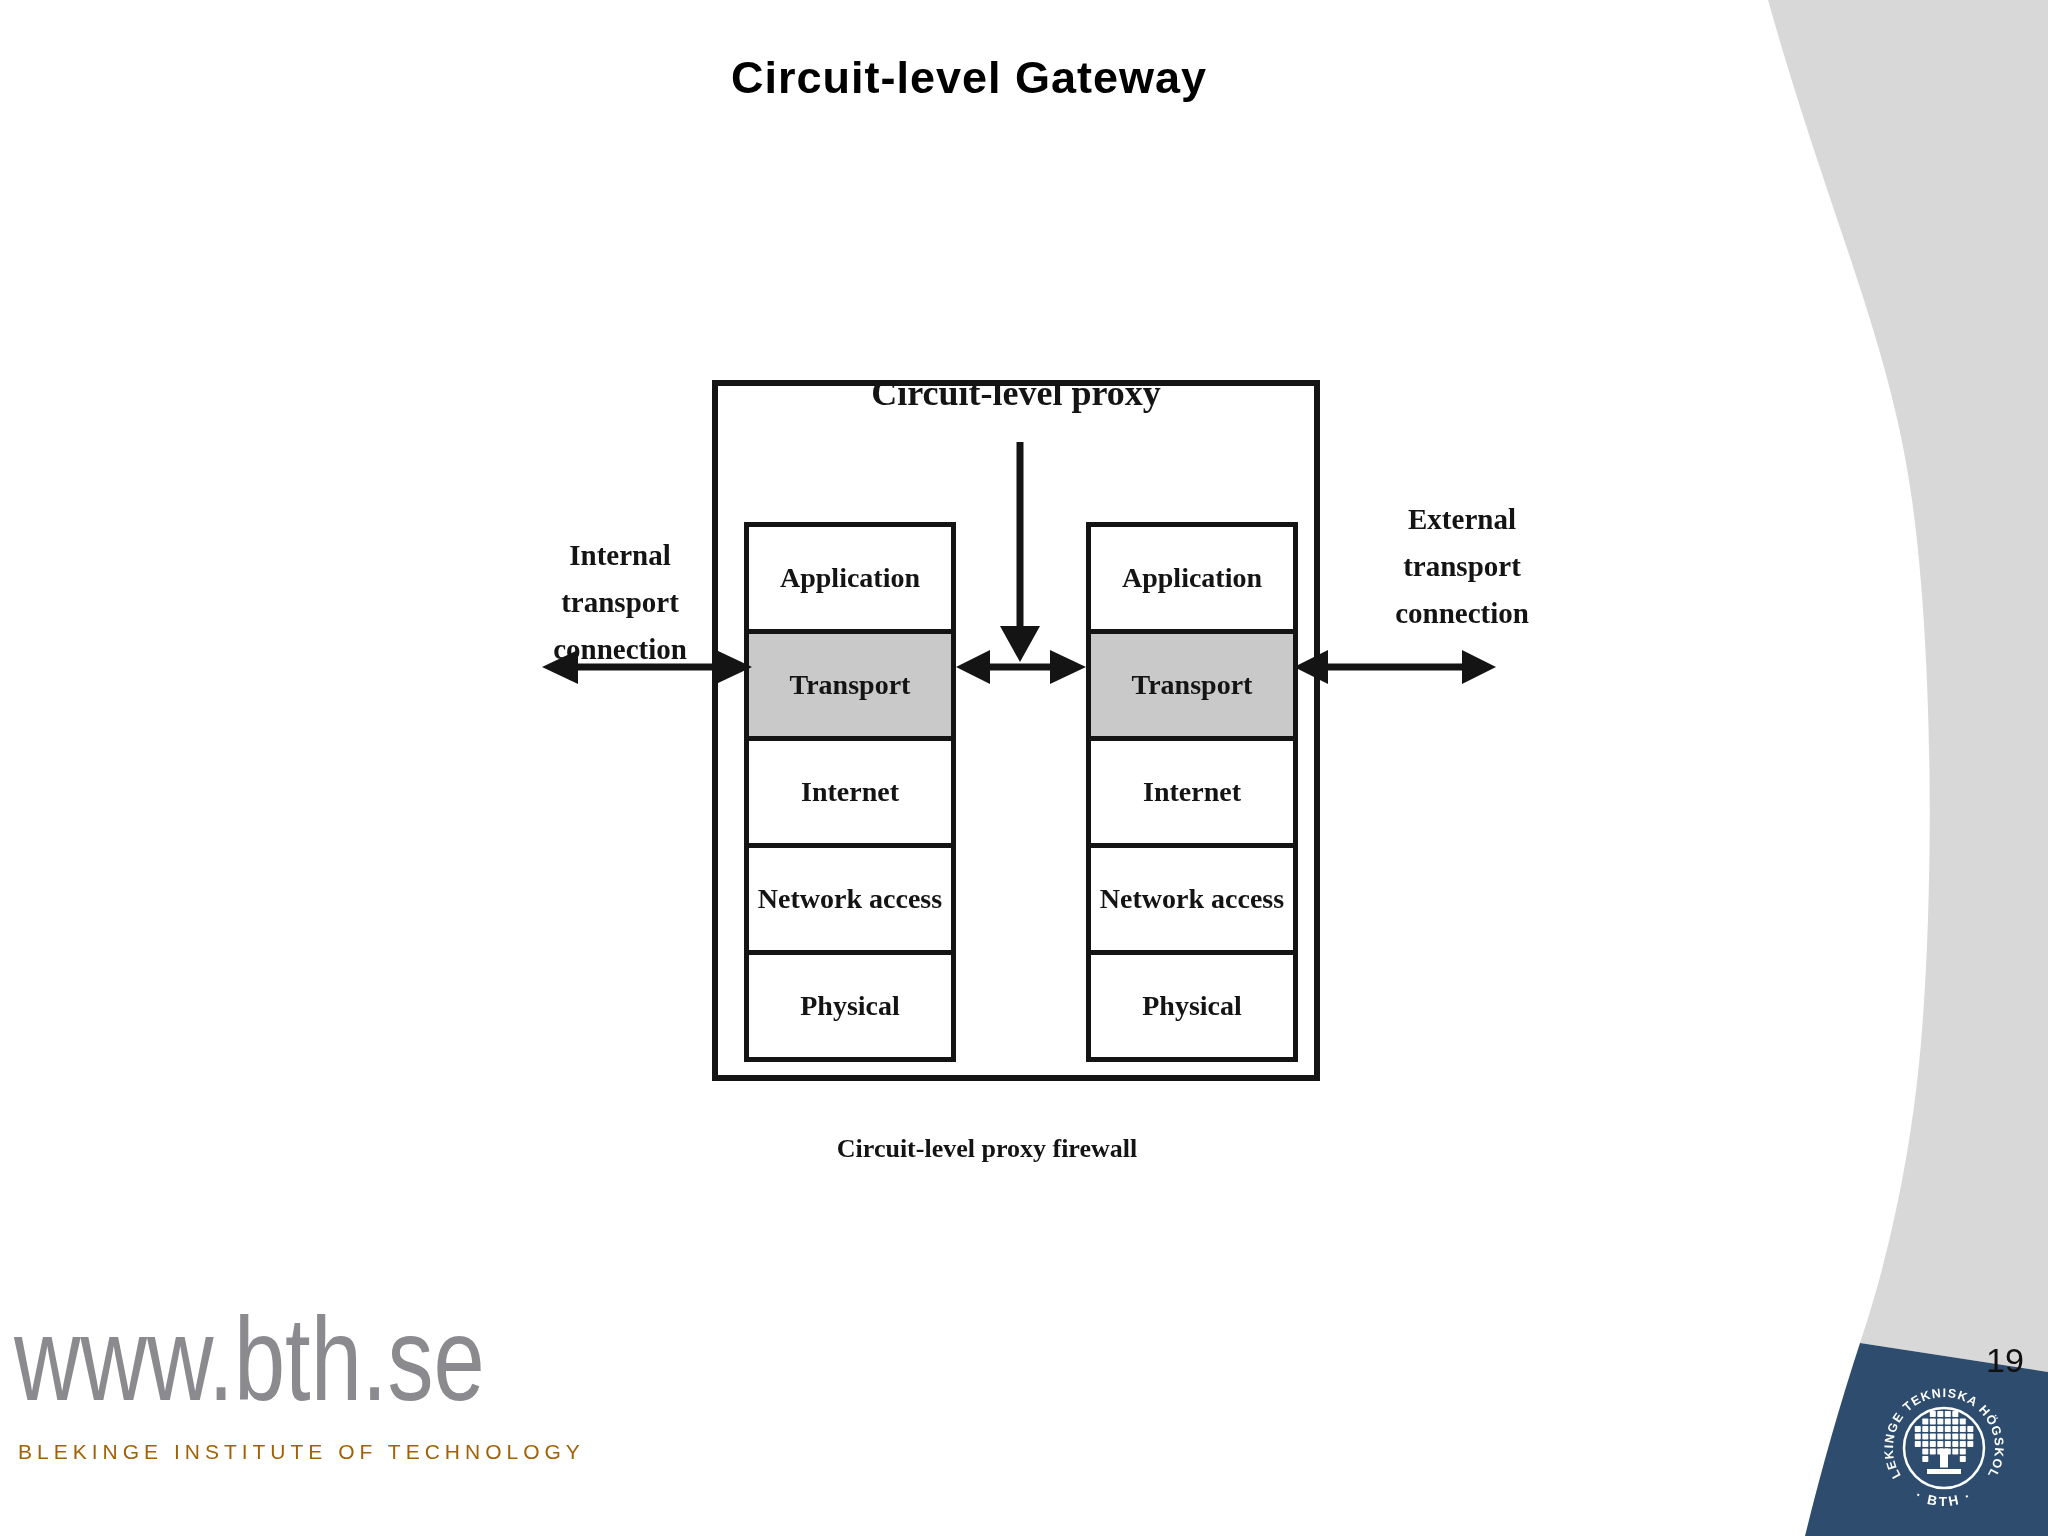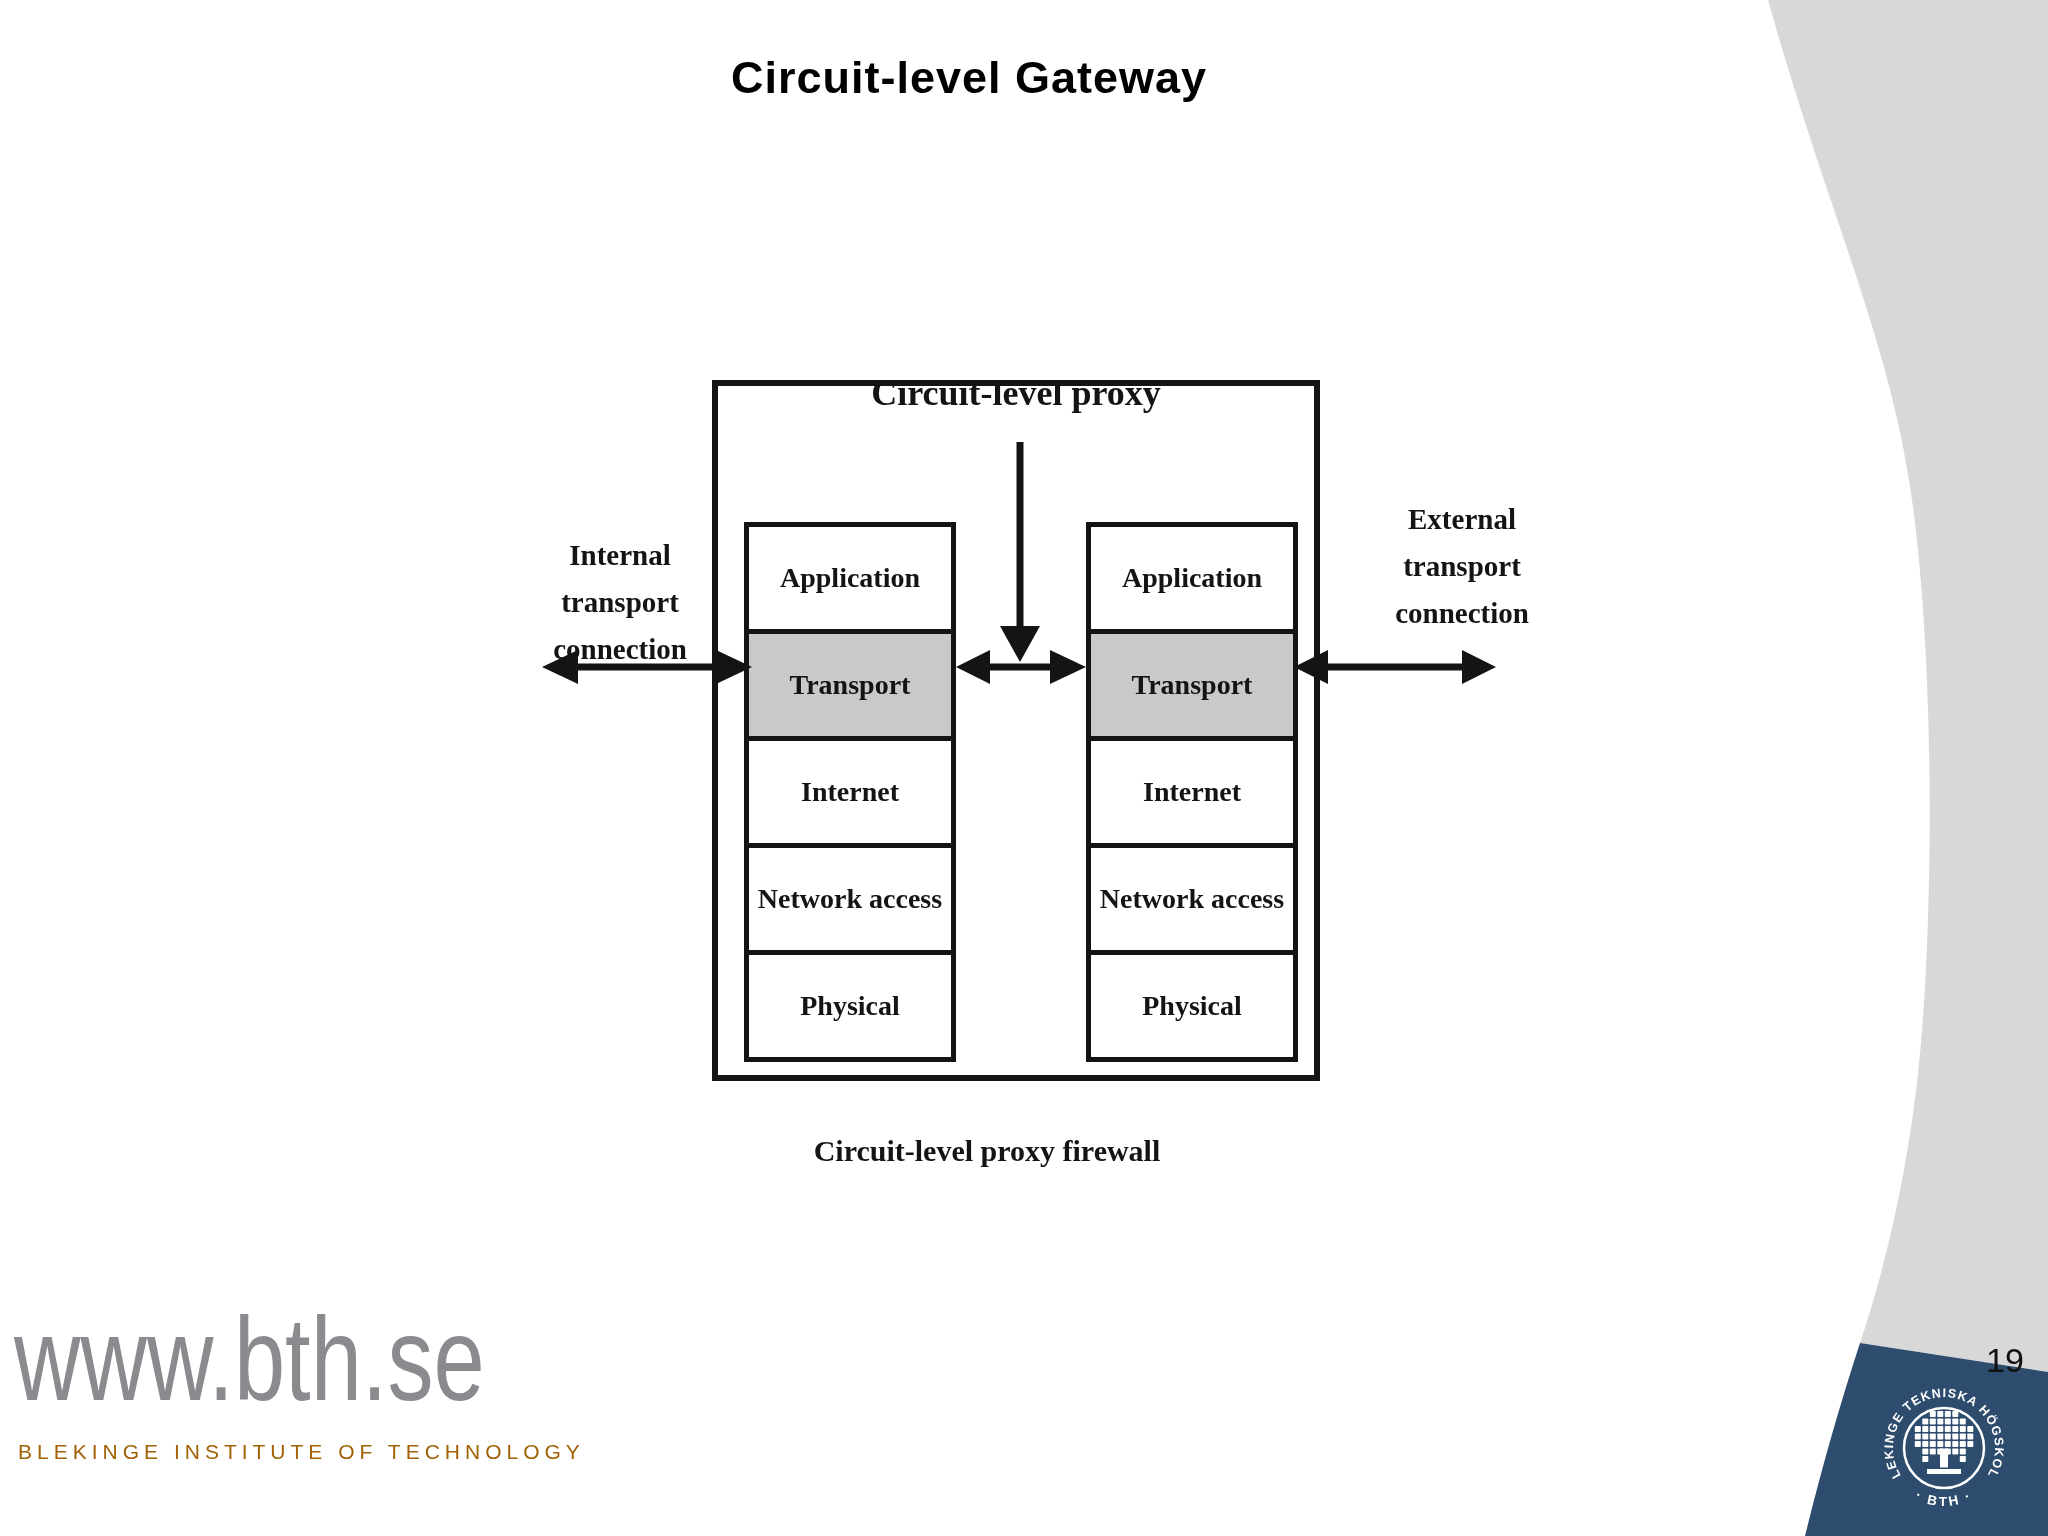--- a/index.html
+++ b/index.html
@@ -17,21 +17,21 @@
   .stack{position:absolute;top:503px;width:202px;height:530px;border:5px solid #141414;background:#fff;margin-top:19px;}
   #stack-left{left:744px;}
   #stack-right{left:1086px;}
   .layer{height:102px;display:flex;align-items:center;justify-content:center;text-align:center;
          font-size:28px;line-height:1.12;border-bottom:5px solid #141414;padding:0 4px;}
   .layer:last-child{border-bottom:none;font-family:Liberation Serif, serif;}
   .layer.shaded{background:#c9c9c9;}
   .conn-label{font-size:29px;line-height:47px;text-align:center;transform:translateX(-50%);white-space:nowrap;}
   #internal-label{left:620px;top:532px;}
   #external-label{left:1424px;top:496px;margin-left:38px;}
-  #caption{left:987px;top:1134px;transform:translateX(-50%);font-size:30px;white-space:nowrap;}
+  #caption{left:987px;top:1134px;transform:translateX(-50%);font-size:26px;white-space:nowrap;}
   
   #website{left:14px;top:1300px;font-size:118px;color:#8b8b8f;line-height:1;
            transform:scaleX(0.78);transform-origin:left top;white-space:nowrap;}
   #institute{left:18px;top:1440px;font-size:21px;letter-spacing:5px;color:#a16207;white-space:nowrap;}
   #page-number{left:1986px;top:1310px;font-size:34px;color:#111;margin-top:31px;}
 </style>
 </head>
 <body>
 
 <div id="slide">

